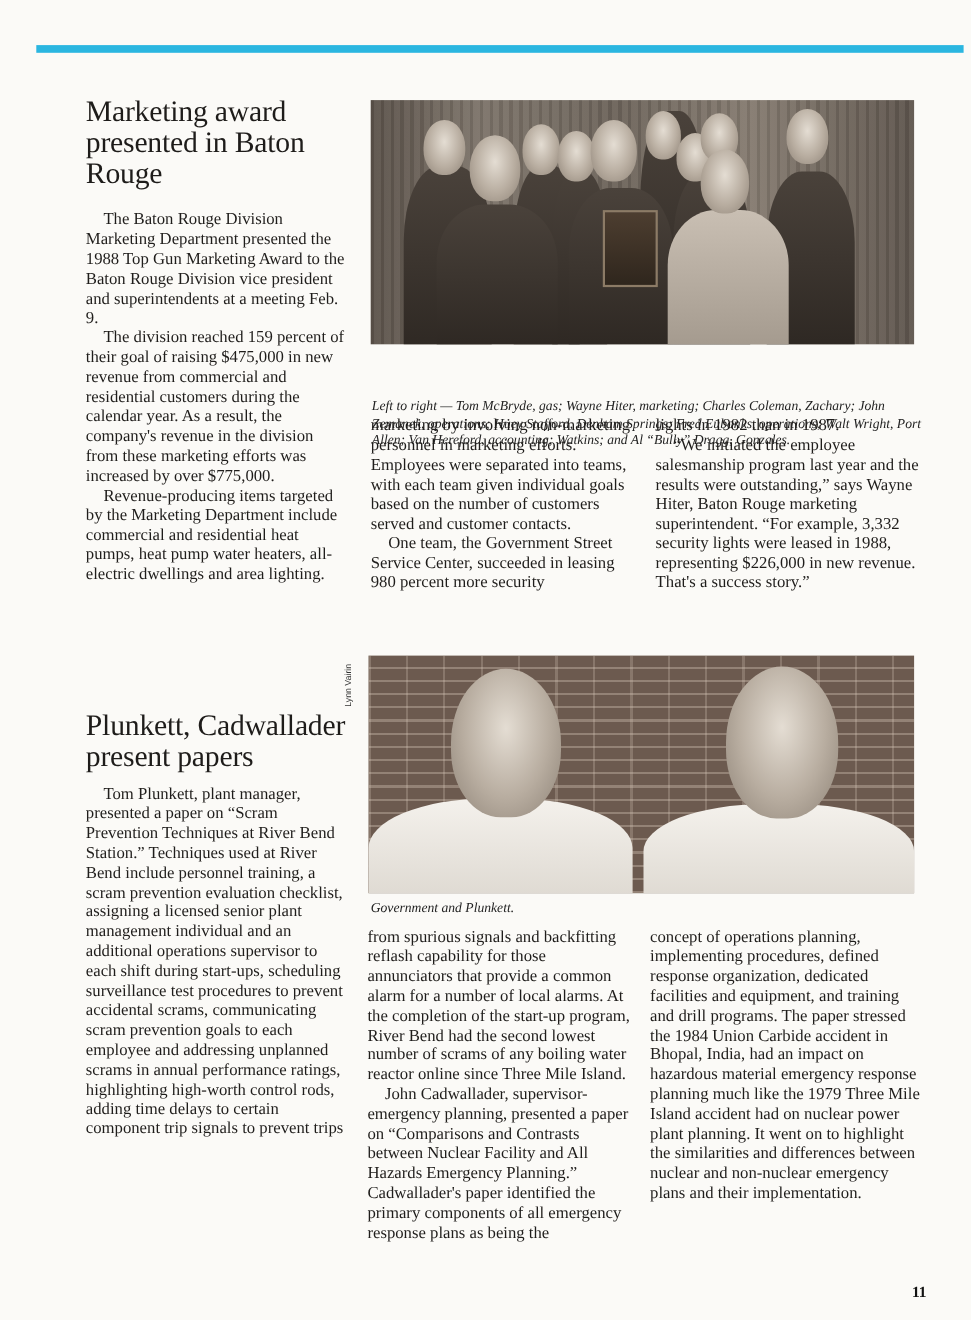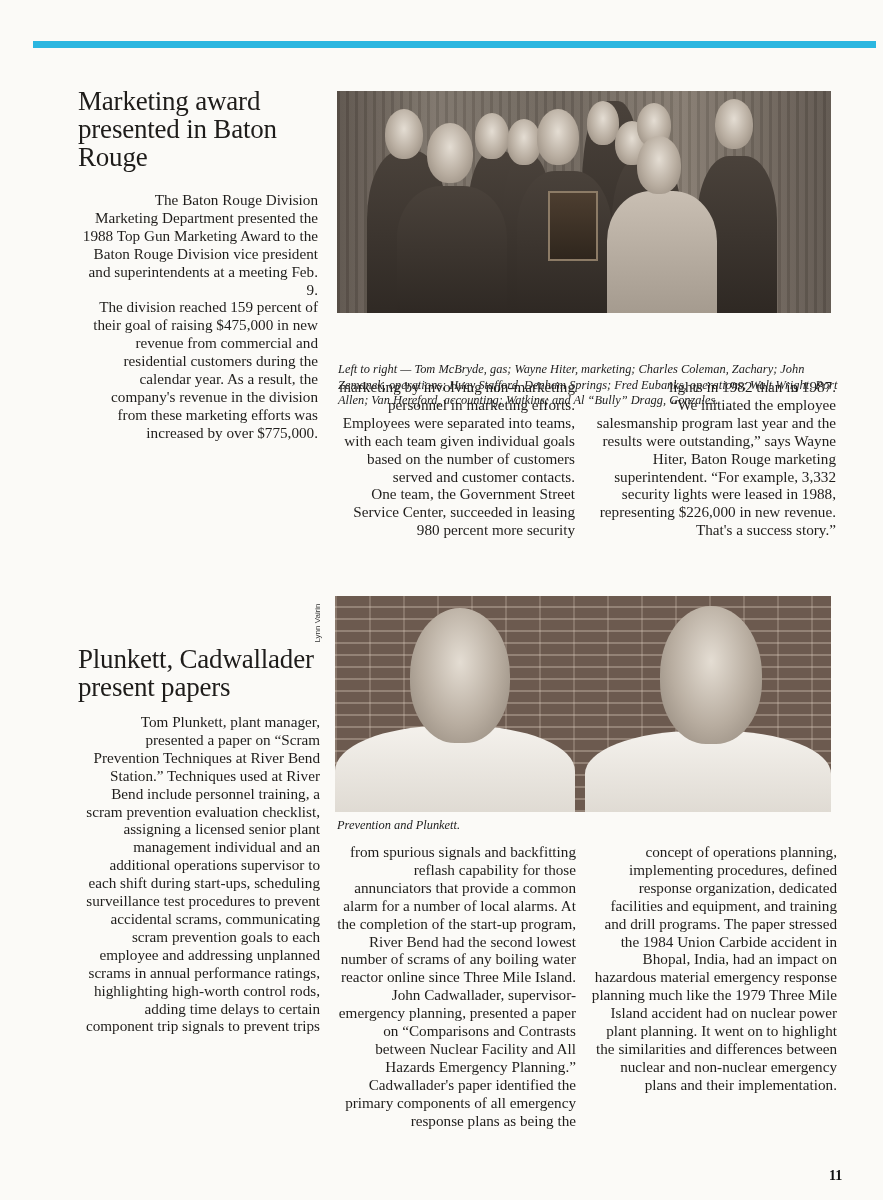--- a/index.html
+++ b/index.html
@@ -17,21 +17,21 @@
       position: absolute; left: 78px; margin: 0;
       font-weight: normal; font-size: 27px; line-height: 28px;
       color: #1e1c1a; letter-spacing: -0.2px;
     }
     .h1 { top: 87px; width: 240px; }
     .h2 { top: 645px; width: 245px; }
     .col {
       position: absolute; font-size: 15.2px; line-height: 17.9px;
       color: #1f1d1b;
     }
-    .col p { margin: 0; text-indent: 16px; text-align: right; }
+    .col p { margin: 0; text-indent: 16px; }
     .col p.noindent { text-indent: 0; }
     .caption {
       position: absolute; font-style: italic; font-size: 12.4px; line-height: 15.5px;
       color: #222;
     }
     .photo {
       position: absolute; overflow: hidden;
       background: #6e655d;
     }
     .photo1 {
@@ -85,20 +85,21 @@
 </head>
 <body>
 
 <div class="rule"></div>
 
 <h2 class="headline h1">Marketing award presented in Baton Rouge</h2>
 
 <div class="col" style="left:78px; top:191px; width:240px;">
   <p class="noindent-first">The Baton Rouge Division Marketing Department presented the 1988 Top Gun Marketing Award to the Baton Rouge Division vice president and superintendents at a meeting Feb. 9.</p>
   <p>The division reached 159 percent of their goal of raising $475,000 in new revenue from commercial and residential customers during the calendar year. As a result, the company's revenue in the division from these marketing efforts was increased by over $775,000.</p>
+  <p>Revenue-producing items targeted by the Marketing Department include commercial and residential heat pumps, heat pump water heaters, all-electric dwellings and area lighting.</p>
 </div>
 
 <div class="photo photo1">
   <div class="suit" style="left:30px; top:60px; width:80px; height:170px;"></div>
   <div class="person" style="left:48px; top:18px; width:38px; height:50px;"></div>
   <div class="suit" style="left:130px; top:60px; width:60px; height:170px;"></div>
   <div class="person" style="left:138px; top:22px; width:34px; height:46px;"></div>
   <div class="suit" style="left:165px; top:65px; width:50px; height:160px;"></div>
   <div class="person" style="left:170px; top:28px; width:34px; height:46px;"></div>
   <div class="suit" style="left:245px; top:10px; width:60px; height:210px;"></div>
@@ -133,21 +134,21 @@
   <span>Lynn Vairin</span>
 </div>
 
 <div class="photo photo2">
   <div class="shirt" style="left:0px; top:130px; width:240px; height:100px;"></div>
   <div class="person" style="left:75px; top:12px; width:100px; height:135px;"></div>
   <div class="shirt" style="left:250px; top:135px; width:246px; height:95px;"></div>
   <div class="person" style="left:325px; top:10px; width:102px; height:138px;"></div>
 </div>
 
-<div class="caption" style="left:337px; top:818px; width:300px;">Prevention and Plunkett.</div>
+<div class="caption" style="left:337px; top:818px; width:300px;">Government and Plunkett.</div>
 
 <h2 class="headline h2">Plunkett, Cadwallader present papers</h2>
 
 <div class="col" style="left:78px; top:713px; width:242px;">
   <p>Tom Plunkett, plant manager, presented a paper on “Scram Prevention Techniques at River Bend Station.” Techniques used at River Bend include personnel training, a scram prevention evaluation checklist, assigning a licensed senior plant management individual and an additional operations supervisor to each shift during start-ups, scheduling surveillance test procedures to prevent accidental scrams, communicating scram prevention goals to each employee and addressing unplanned scrams in annual performance ratings, highlighting high-worth control rods, adding time delays to certain component trip signals to prevent trips</p>
 </div>
 
 <div class="col" style="left:334px; top:843px; width:242px;">
   <p class="noindent">from spurious signals and backfitting reflash capability for those annunciators that provide a common alarm for a number of local alarms. At the completion of the start-up program, River Bend had the second lowest number of scrams of any boiling water reactor online since Three Mile Island.</p>
   <p>John Cadwallader, supervisor-emergency planning, presented a paper on “Comparisons and Contrasts between Nuclear Facility and All Hazards Emergency Planning.” Cadwallader's paper identified the primary components of all emergency response plans as being the</p>

